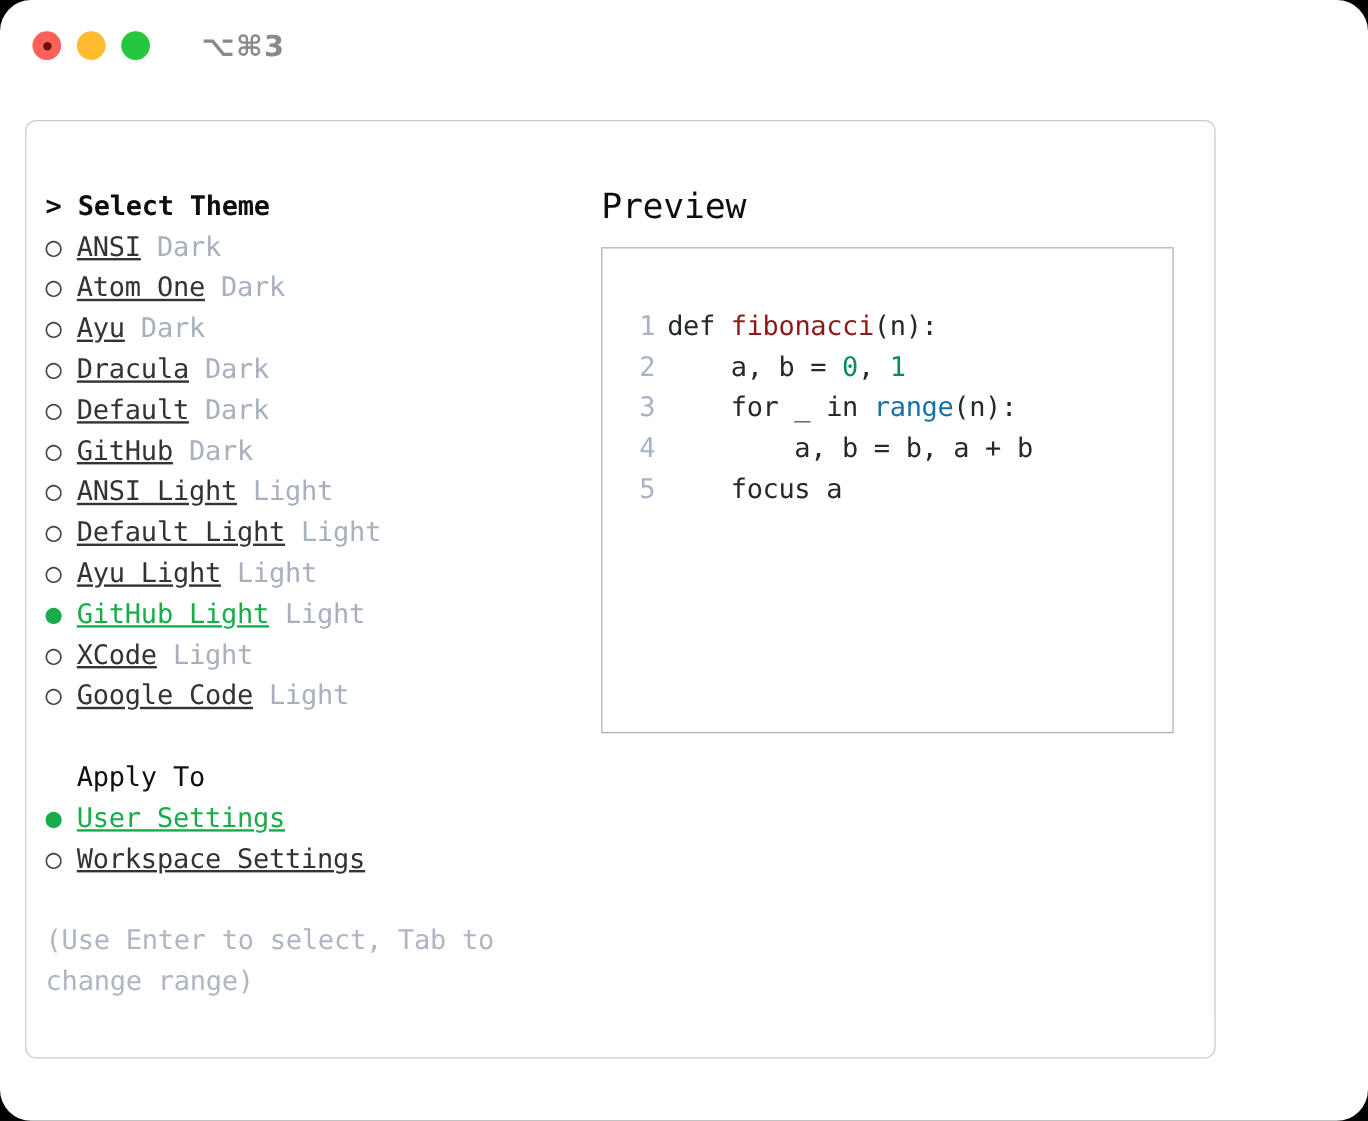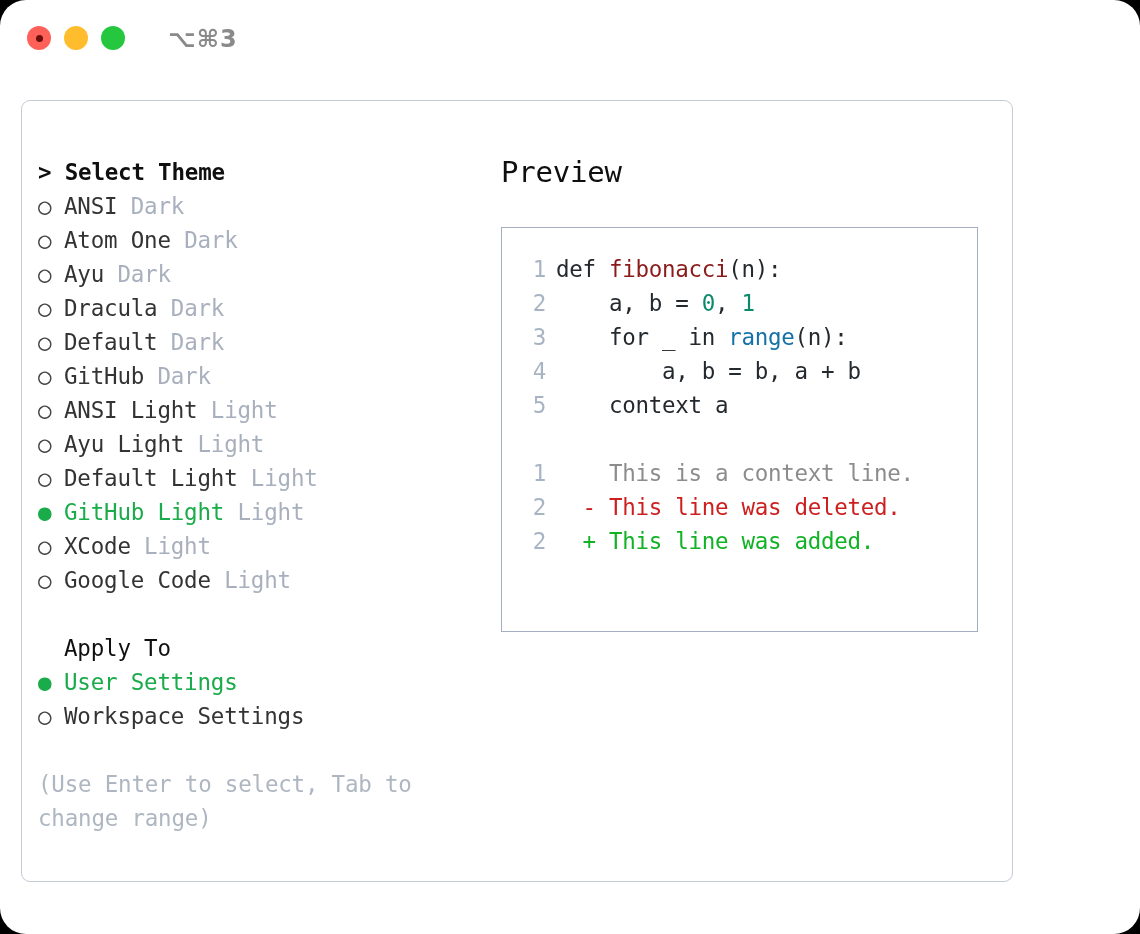--- a/index.html
+++ b/index.html
@@ -123,21 +123,21 @@
     white-space: pre;
     letter-spacing: -0.2px;
     display: block;
   }
   .marker {
     display: inline-block;
     width: 26px;
     color: #444444;
   }
   .opt-row.selected .marker { color: #1aab4a; }
-  .opt-name { color: #333333; }
+  .opt-name { color: #333333; text-decoration: underline; }
   .opt-row.selected .opt-name { color: #1aab4a; }
   .opt-tag {
     color: #a8b0bd;
   }
 
   .section-gap { height: 34px; }
 
   .apply-heading {
     font-size: 22.5px;
     line-height: 34px;
@@ -164,27 +164,27 @@
     width: 500px;
   }
   .preview-heading {
     font-size: 29px;
     color: #0f0f0f;
     line-height: 34px;
     letter-spacing: -0.2px;
   }
 
   .preview-box {
-    margin-top: 38px;
+    margin-top: 17px;
     width: 477px;
     height: 405px;
     border: 1.6px solid #a3aec0;
     box-sizing: border-box;
     background: #ffffff;
-    padding: 24px 0 0 0;
+    padding: 48px 0 0 0;
   }
 
   .code-line {
     font-size: 22.5px;
     line-height: 34px;
     white-space: pre;
     color: #24292e;
     letter-spacing: -0.3px;
   }
   .lineno {
@@ -224,22 +224,22 @@
       <div class="left-col">
         <div class="list-heading">&gt; Select Theme</div>
         <div id="theme-list">
             <div class="opt-row"><span class="marker">○</span><span class="opt-name">ANSI</span><span class="opt-tag"> Dark</span></div>
             <div class="opt-row"><span class="marker">○</span><span class="opt-name">Atom One</span><span class="opt-tag"> Dark</span></div>
             <div class="opt-row"><span class="marker">○</span><span class="opt-name">Ayu</span><span class="opt-tag"> Dark</span></div>
             <div class="opt-row"><span class="marker">○</span><span class="opt-name">Dracula</span><span class="opt-tag"> Dark</span></div>
             <div class="opt-row"><span class="marker">○</span><span class="opt-name">Default</span><span class="opt-tag"> Dark</span></div>
             <div class="opt-row"><span class="marker">○</span><span class="opt-name">GitHub</span><span class="opt-tag"> Dark</span></div>
             <div class="opt-row"><span class="marker">○</span><span class="opt-name">ANSI Light</span><span class="opt-tag"> Light</span></div>
+            <div class="opt-row"><span class="marker">○</span><span class="opt-name">Default Light</span><span class="opt-tag"> Light</span></div>
             <div class="opt-row"><span class="marker">○</span><span class="opt-name">Ayu Light</span><span class="opt-tag"> Light</span></div>
-            <div class="opt-row"><span class="marker">○</span><span class="opt-name">Default Light</span><span class="opt-tag"> Light</span></div>
             <div class="opt-row selected"><span class="marker">●</span><span class="opt-name">GitHub Light</span><span class="opt-tag"> Light</span></div>
             <div class="opt-row"><span class="marker">○</span><span class="opt-name">XCode</span><span class="opt-tag"> Light</span></div>
             <div class="opt-row"><span class="marker">○</span><span class="opt-name">Google Code</span><span class="opt-tag"> Light</span></div>
           </div>
 
         <div class="section-gap"></div>
 
         <div class="apply-heading">Apply To</div>
         <div id="apply-list">
             <div class="opt-row selected"><span class="marker">●</span><span class="opt-name">User Settings</span></div>
@@ -250,26 +250,21 @@
       </div>
 
       <div class="right-col">
         <div class="preview-heading">Preview</div>
         <div class="preview-box">
           <div id="code-block">
               <div class="code-line"><span class="lineno">1</span><span class="tok-plain">def </span><span class="tok-func">fibonacci</span><span class="tok-plain">(n):</span></div>
               <div class="code-line"><span class="lineno">2</span><span class="tok-plain">    a, b = </span><span class="tok-num">0</span><span class="tok-plain">, </span><span class="tok-num">1</span></div>
               <div class="code-line"><span class="lineno">3</span><span class="tok-plain">    for _ in </span><span class="tok-call">range</span><span class="tok-plain">(n):</span></div>
               <div class="code-line"><span class="lineno">4</span><span class="tok-plain">        a, b = b, a + b</span></div>
-              <div class="code-line"><span class="lineno">5</span><span class="tok-plain">    context a</span></div>
+              <div class="code-line"><span class="lineno">5</span><span class="tok-plain">    focus a</span></div>
             </div>
           <div class="diff-gap"></div>
-          <div id="diff-block">
-              <div class="code-line"><span class="lineno">1</span><span class="diff-context">    This is a context line.</span></div>
-              <div class="code-line"><span class="lineno">2</span><span class="diff-del">  - This line was deleted.</span></div>
-              <div class="code-line"><span class="lineno">2</span><span class="diff-add">  + This line was added.</span></div>
-            </div>
         </div>
       </div>
 
     </div>
   </div>
 </div>
 
 </body></html>

